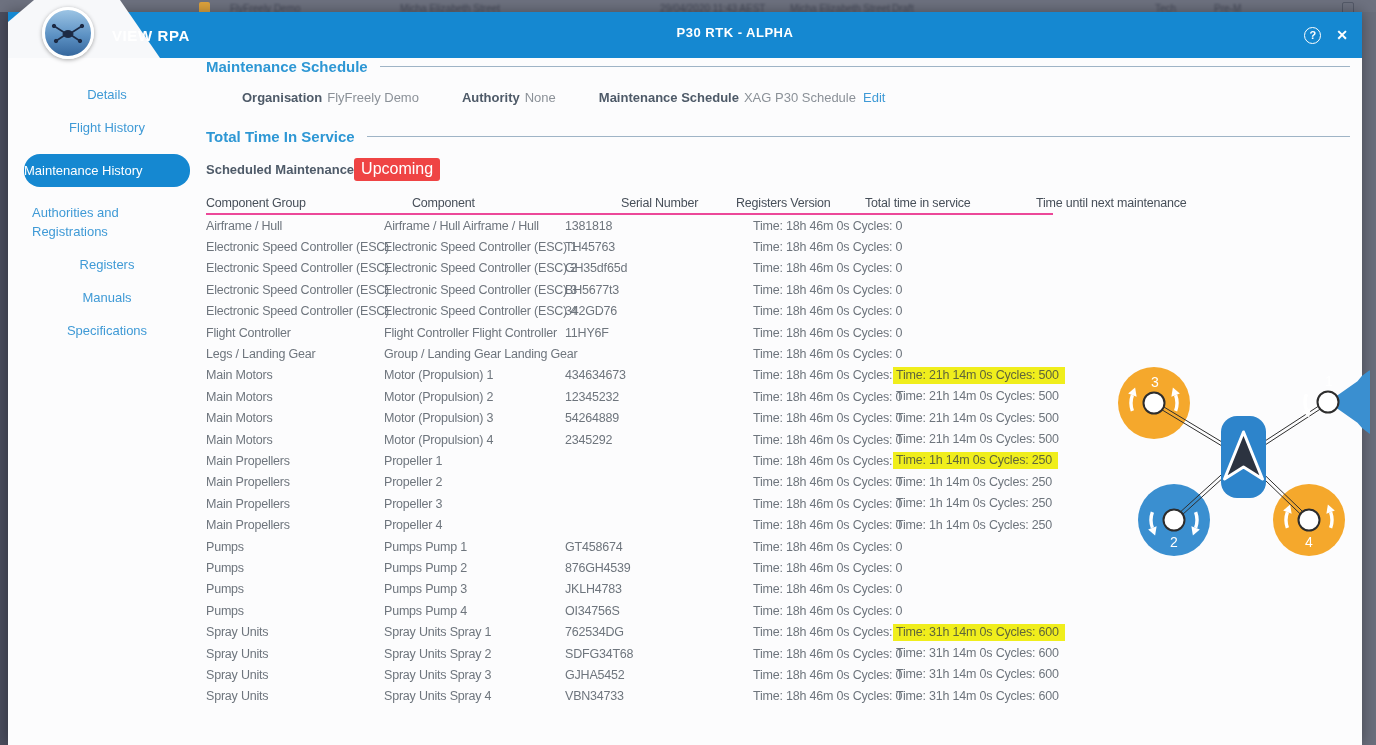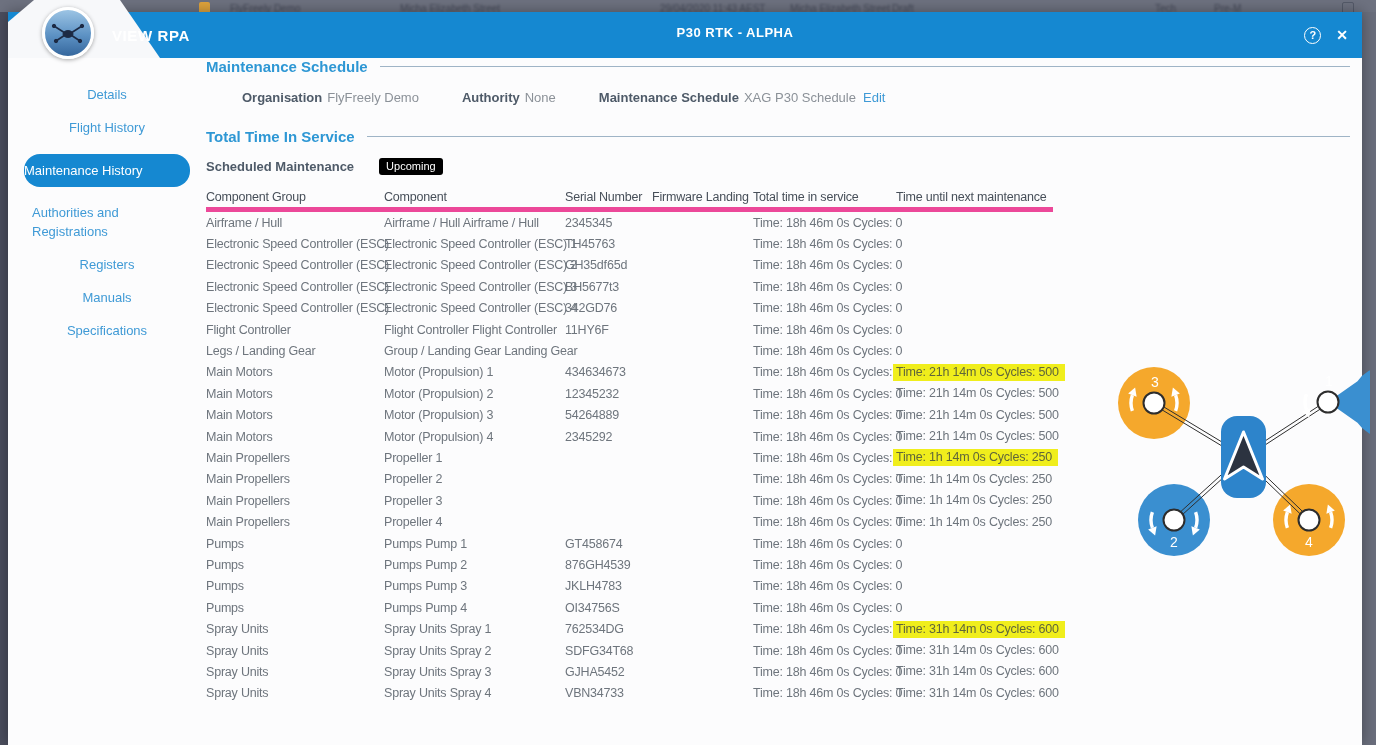--- a/index.html
+++ b/index.html
@@ -46,27 +46,27 @@
   
   .content{position:absolute;left:198px;top:46px;width:1146px;}
   .sec-head{display:flex;align-items:center;gap:12px;color:#2e97d4;font-size:15px;font-weight:bold;margin:0 0 0 0;}
   .sec-head .rule{flex:1;height:1px;background:#9fb4c6;margin-right:2px;}
   .info-line{margin-top:15px;font-size:13px;color:#8b9198;}
   .info-line b{color:#4e5a68;margin-left:36px;}
   .info-line .lbl{margin-right:5px;}
   .info-line .val{margin-right:7px;}
   .link{color:#3f9ad6;cursor:pointer;}
   .sec2{margin-top:23px;}
-  .subline{margin-top:13px;font-size:13px;color:#4e5a68;font-weight:bold;display:flex;align-items:center;gap:25px;}
-  .badge{background:#000000;color:#fff;font-weight:normal;font-size:11px;border-radius:3px;padding:2px 7px 3px;}
+  .subline{margin-top:13px;font-size:13px;color:#4e5a68;font-weight:bold;display:flex;align-items:center;gap:0;}
+  .badge{background:#ef4444;color:#fff;font-weight:normal;font-size:16px;border-radius:3px;padding:2px 7px 3px;}
 
   
   .mtable{margin-top:9px;width:847px;font-size:12.5px;letter-spacing:-.2px;}
   .trow{display:grid;grid-template-columns:178px 181px 87px 101px 143px 157px;align-items:center;height:21.4px;}
-  .thead{color:#474f59;height:20px;border-bottom:5px solid #ec4899;align-items:end;padding-bottom:3px;box-sizing:content-box;}
+  .thead{color:#474f59;height:20px;border-bottom:2px solid #ec4899;align-items:end;padding-bottom:3px;box-sizing:content-box;gap:28px;}
   .cell{white-space:nowrap;color:#6e757d;}
   .thead .cell{color:#474f59;}
   .hl{display:inline-block;background:#f0ee1c;padding:1px 6px 2px 3px;margin-left:-3px;color:#60663a;min-width:148px;box-sizing:border-box;}
   .hl.plain{background:transparent;color:#6e757d;}
 
   
   .diagram{position:absolute;left:1100px;top:349px;width:262px;height:218px;}
 </style>
 </head>
 <body>
@@ -139,28 +139,28 @@
     <div class="subline">
       <span>Scheduled Maintenance</span>
       <span class="badge">Upcoming</span>
     </div>
 
     <div class="mtable" id="mtable">
         <div class="trow thead">
           <div class="cell">Component Group</div>
           <div class="cell">Component</div>
           <div class="cell">Serial Number</div>
-          <div class="cell">Firmware Landing</div>
+          <div class="cell">Registers Version</div>
           <div class="cell">Total time in service</div>
           <div class="cell">Time until next maintenance</div>
         </div>
         <div class="trow">
           <div class="cell">Airframe / Hull</div>
           <div class="cell">Airframe / Hull Airframe / Hull</div>
-          <div class="cell">2345345</div>
+          <div class="cell">1381818</div>
           <div class="cell"></div>
           <div class="cell">Time: 18h 46m 0s Cycles: 0</div>
           <div class="cell"></div>
         </div>
         <div class="trow">
           <div class="cell">Electronic Speed Controller (ESC)</div>
           <div class="cell">Electronic Speed Controller (ESC) 1</div>
           <div class="cell">TH45763</div>
           <div class="cell"></div>
           <div class="cell">Time: 18h 46m 0s Cycles: 0</div>

